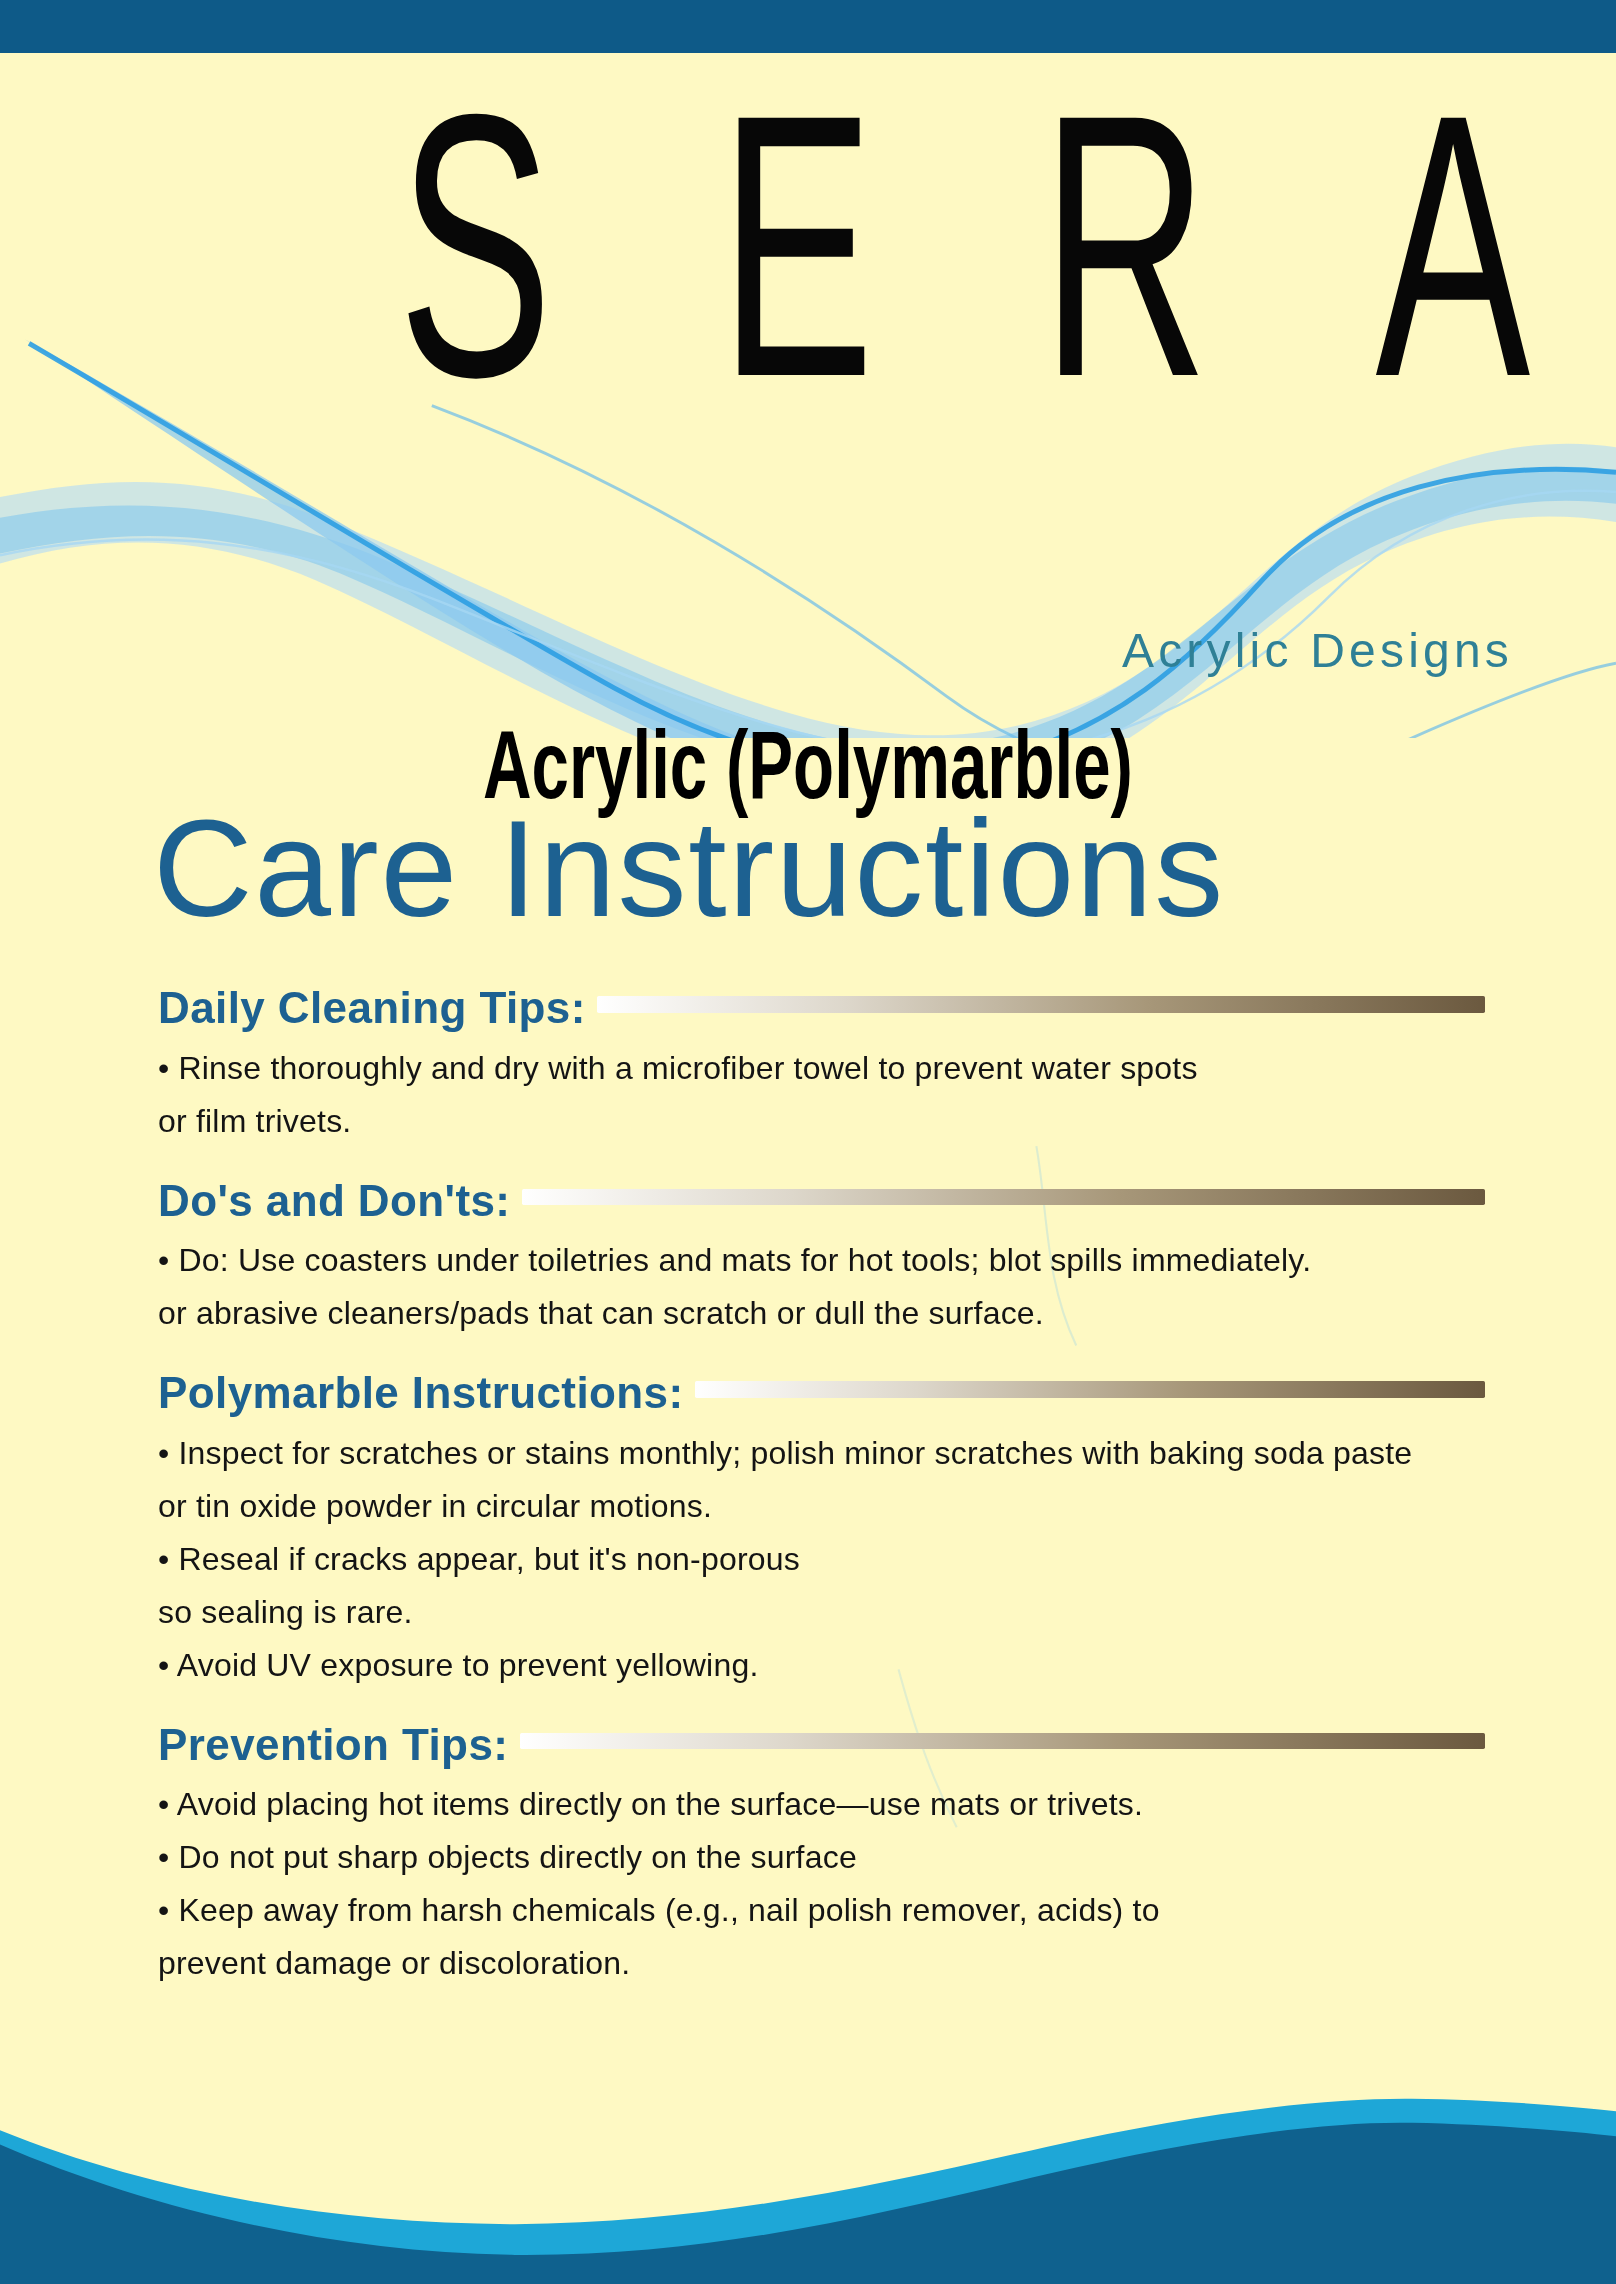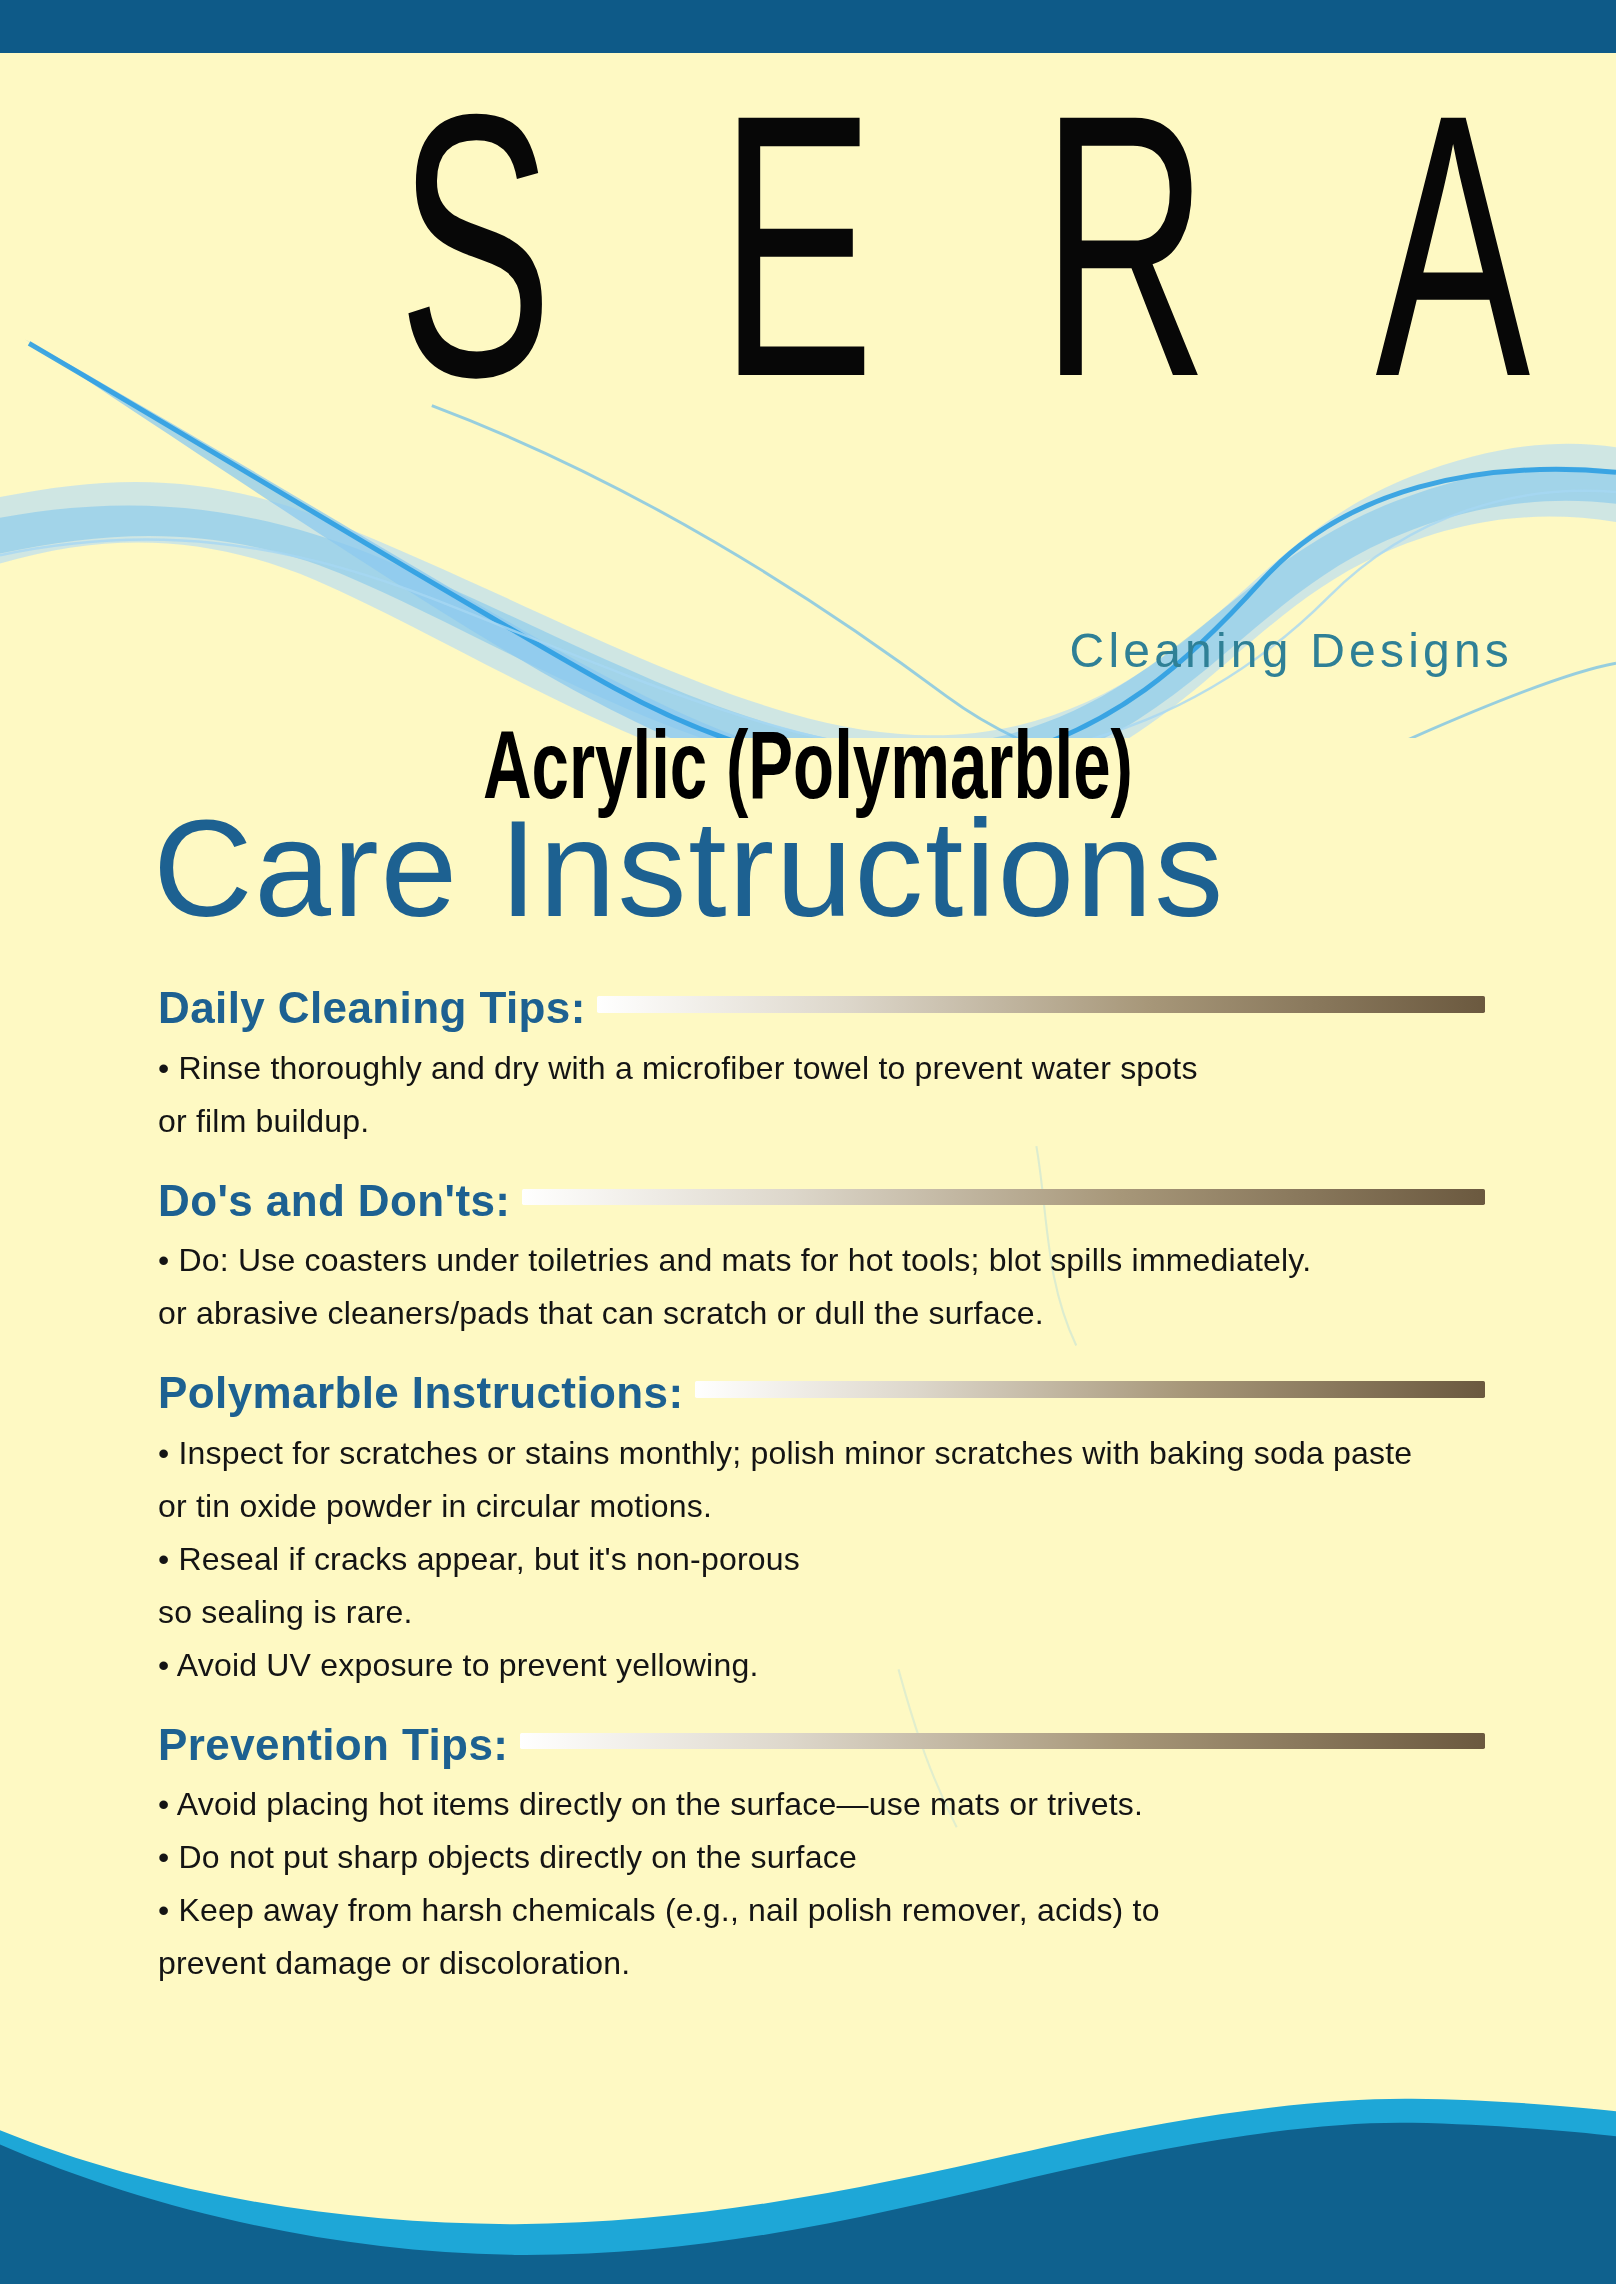--- a/index.html
+++ b/index.html
@@ -149,35 +149,35 @@
     <path fill="none" stroke="#6bbcea" stroke-width="3.5" stroke-opacity="0.7" d="M 520,120 C 760,210 980,350 1140,470 C 1300,588 1520,600 1700,520 C 1800,476 1890,440 1946,430"></path>
     <path fill="none" stroke="#a6d7f3" stroke-width="3" stroke-opacity="0.8" d="M 0,300 C 180,262 340,282 520,352 C 740,438 920,520 1100,540 C 1300,562 1480,470 1600,350
              C 1700,250 1830,214 1946,224"></path>
   </svg>
 
   <svg class="hairlines" viewBox="0 0 1946 2750" preserveAspectRatio="none" aria-hidden="true">
     <path fill="none" stroke="#9fd4e6" stroke-width="2.5" stroke-opacity="0.35" d="M 1248,1380 C 1262,1460 1258,1540 1296,1620"></path>
     <path fill="none" stroke="#9fd4e6" stroke-width="2.5" stroke-opacity="0.3" d="M 1082,2010 C 1104,2090 1122,2140 1152,2200"></path>
   </svg>
 
-  <div class="tagline">Cleaning Designs</div>
+  <div class="tagline">Acrylic Designs</div>
 
   <div class="subtitle">Acrylic (Polymarble)</div>
 
   <h1 class="main-title">Care Instructions</h1>
 
   <div class="sections">
 
     <section class="sec">
       <div class="sec-head">
         <h2>Daily Cleaning Tips:</h2>
         <div class="rule"></div>
       </div>
       <p>• Rinse thoroughly and dry with a microfiber towel to prevent water spots</p>
-      <p>or film buildup.</p>
+      <p>or film trivets.</p>
     </section>
 
     <section class="sec">
       <div class="sec-head">
         <h2>Do's and Don'ts:</h2>
         <div class="rule"></div>
       </div>
       <p>• Do: Use coasters under toiletries and mats for hot tools; blot spills immediately.</p>
       <p>or abrasive cleaners/pads that can scratch or dull the surface.</p>
     </section>

